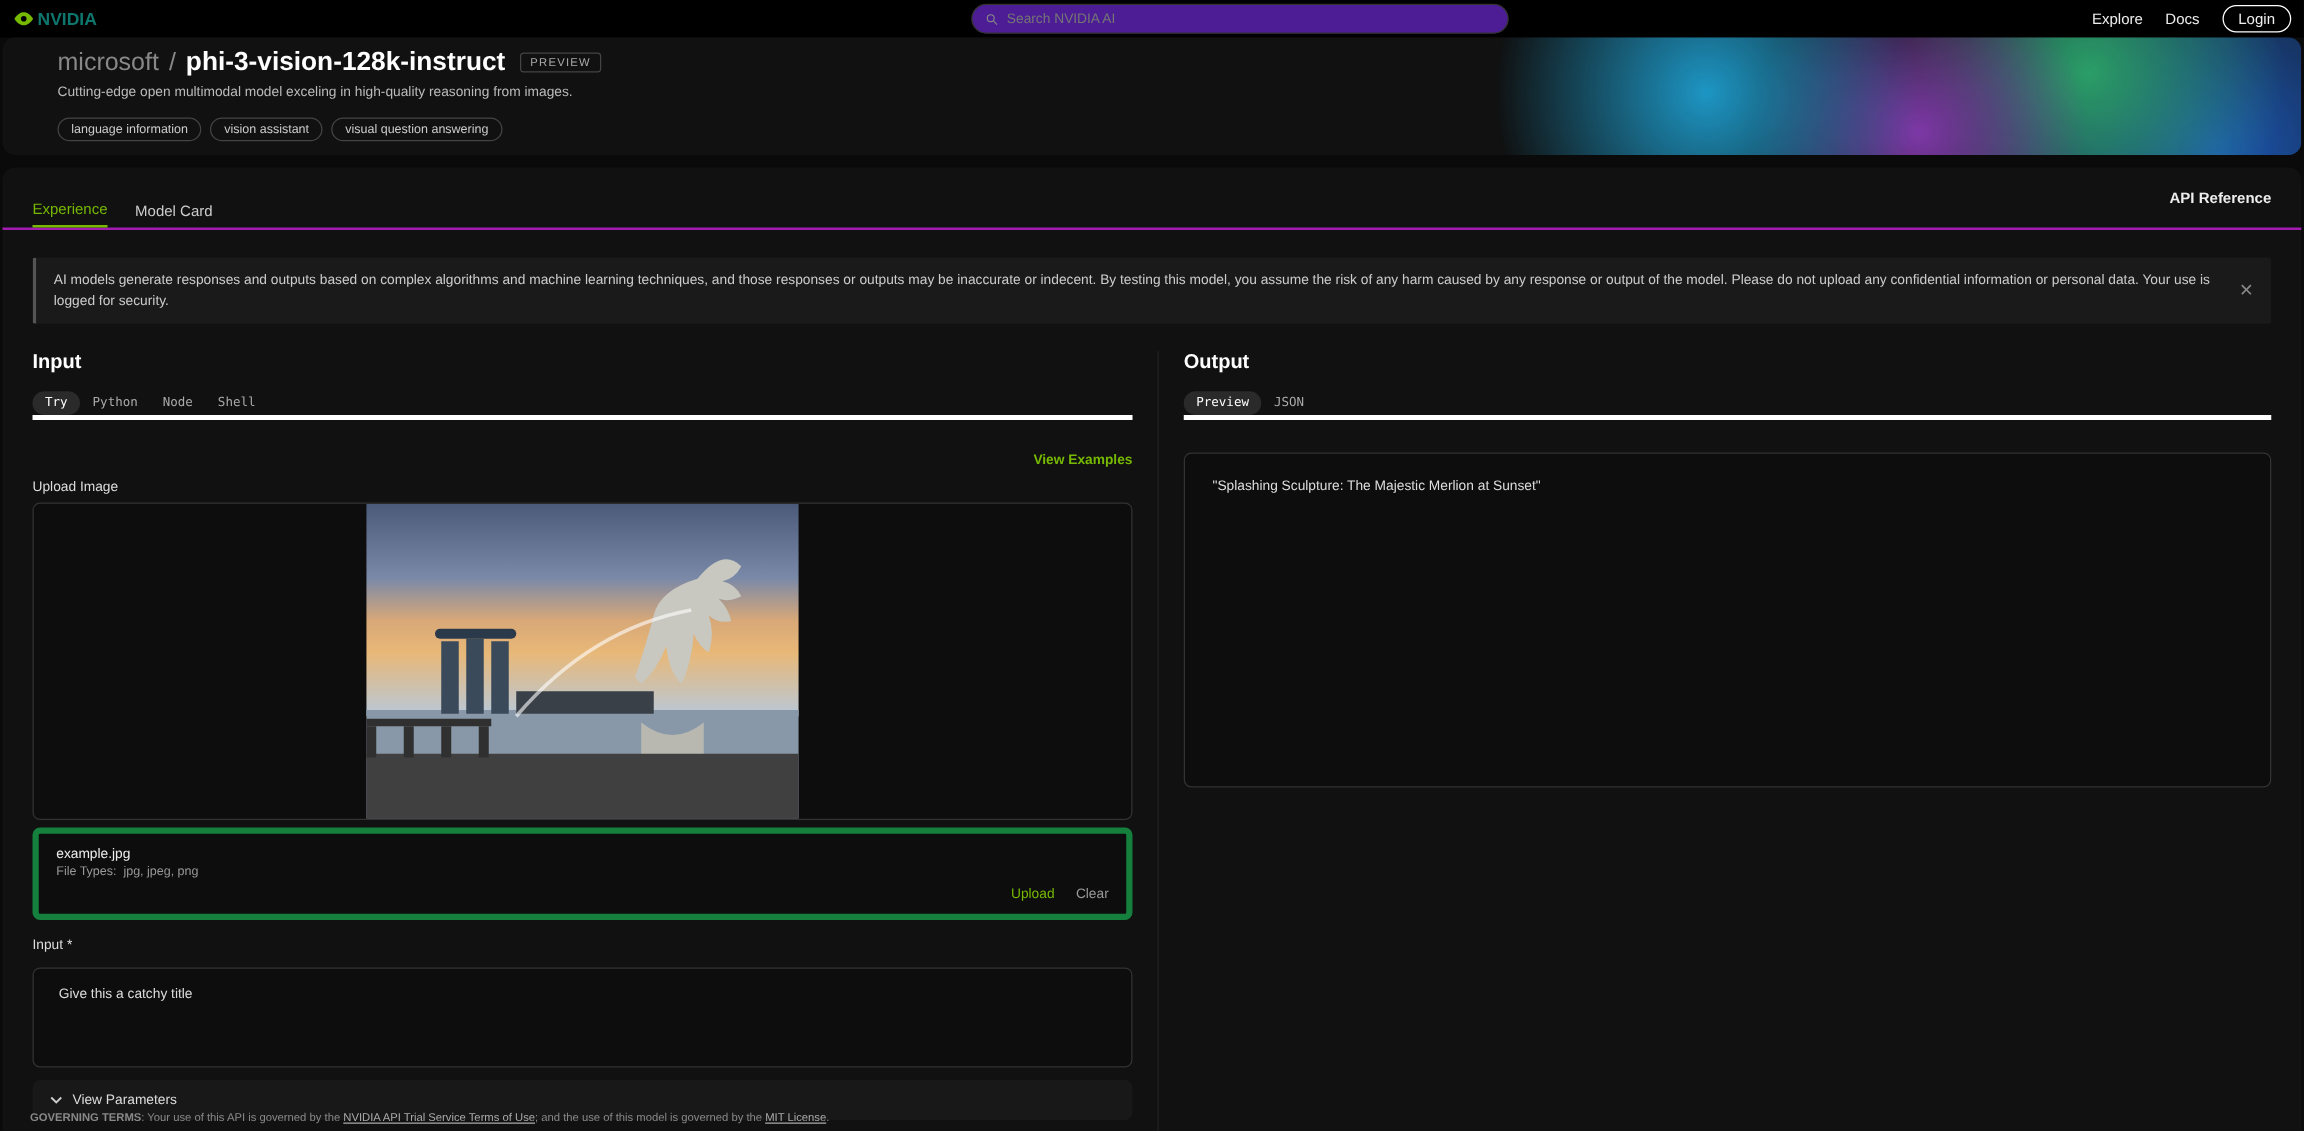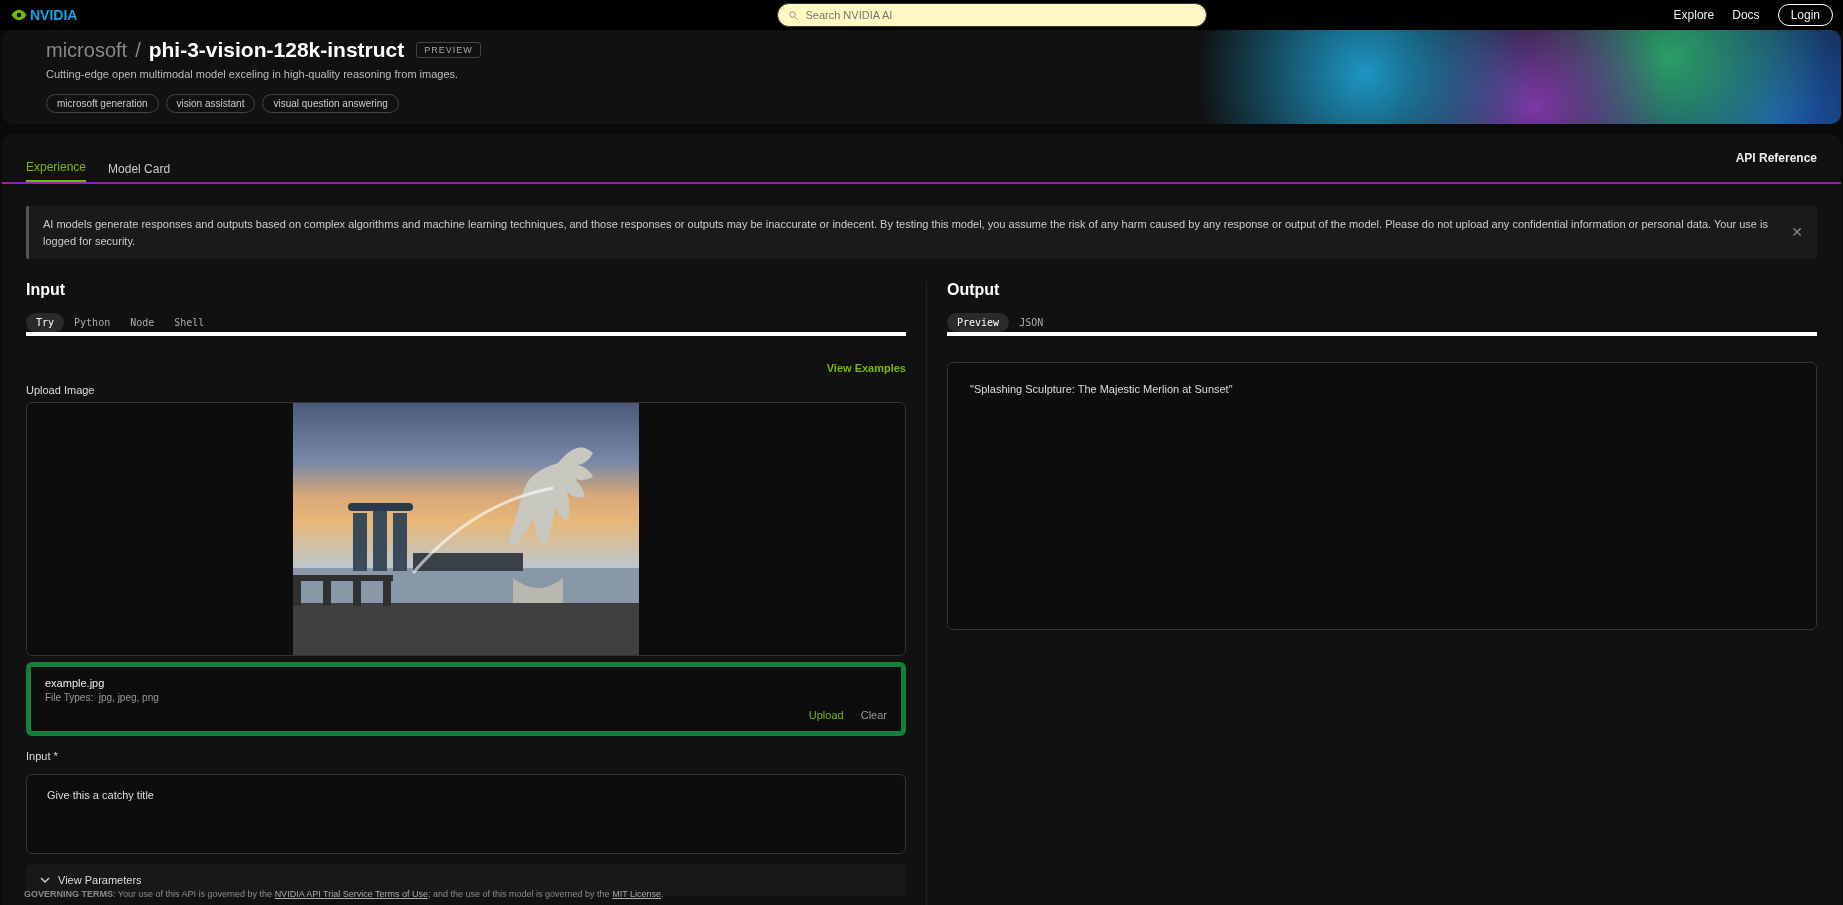--- a/index.html
+++ b/index.html
@@ -12,26 +12,26 @@
     height: 905px;
     overflow: hidden;
   }
   .topbar {
     height: 30px;
     display: flex;
     align-items: center;
     padding: 0 10px;
     background: #000;
   }
-  .logo { display: flex; align-items: center; gap: 2px; font-weight: bold; font-size: 14px; color:#0ea5e9;}
+  .logo { display: flex; align-items: center; gap: 2px; font-weight: bold; font-size: 14px; color:#0f766e;}
   .logo svg { width: 18px; height: 18px; }
   .search-wrap { flex: 0 0 auto; margin-left: 700px; }
   .search {
     width: 430px; height: 24px;
-    background: #fef9c3;
+    background: #4c1d95;
     border: 1px solid #333;
     border-radius: 12px;
     display: flex; align-items: center;
     padding: 0 10px; gap: 6px;
   }
   .search input {
     background: transparent; border: none; outline: none;
     color: #888; font-size: 11px; flex: 1;
   }
   .topbar-right {
@@ -186,21 +186,21 @@
   <div class="header-bg"></div>
   <div class="header-content">
     <div class="breadcrumb">
       <span class="bc-org">microsoft</span>
       <span class="bc-sep">/</span>
       <span class="bc-name">phi-3-vision-128k-instruct</span>
       <span class="preview-pill">PREVIEW</span>
     </div>
     <div class="subtitle">Cutting-edge open multimodal model exceling in high-quality reasoning from images.</div>
     <div class="tags">
-      <span class="tag">microsoft generation</span>
+      <span class="tag">language information</span>
       <span class="tag">vision assistant</span>
       <span class="tag">visual question answering</span>
     </div>
   </div>
 </div>
 
 <div class="panel">
   <div class="tabs-row">
     <span class="tab active">Experience</span>
     <span class="tab">Model Card</span>

